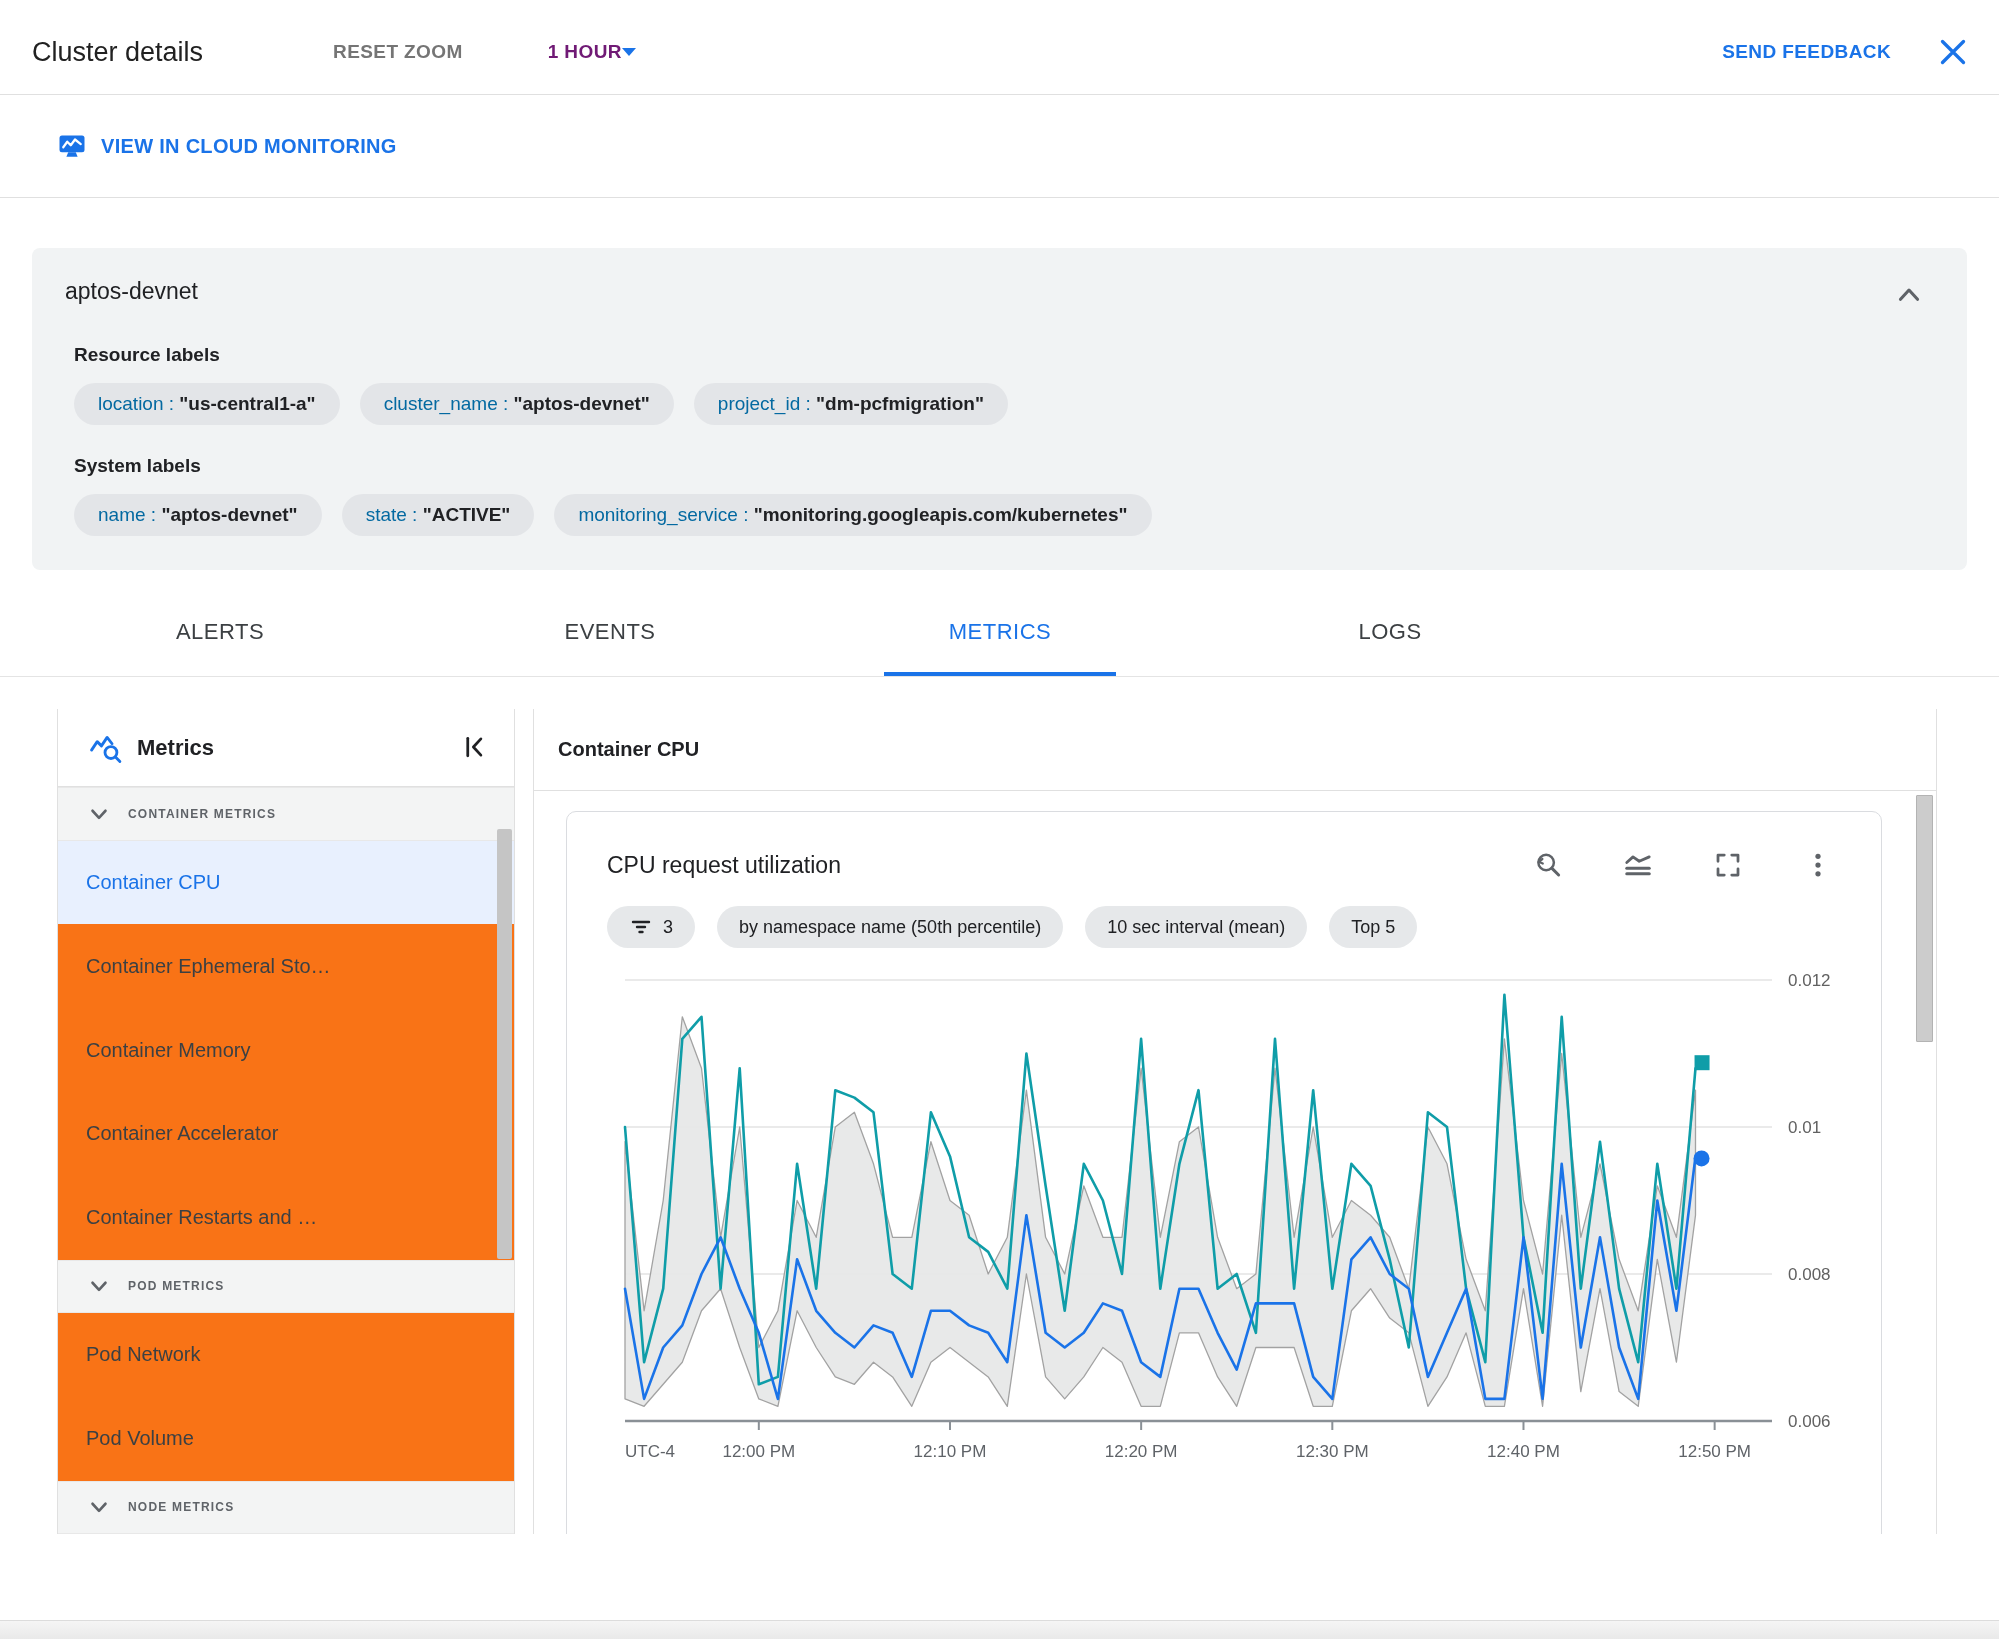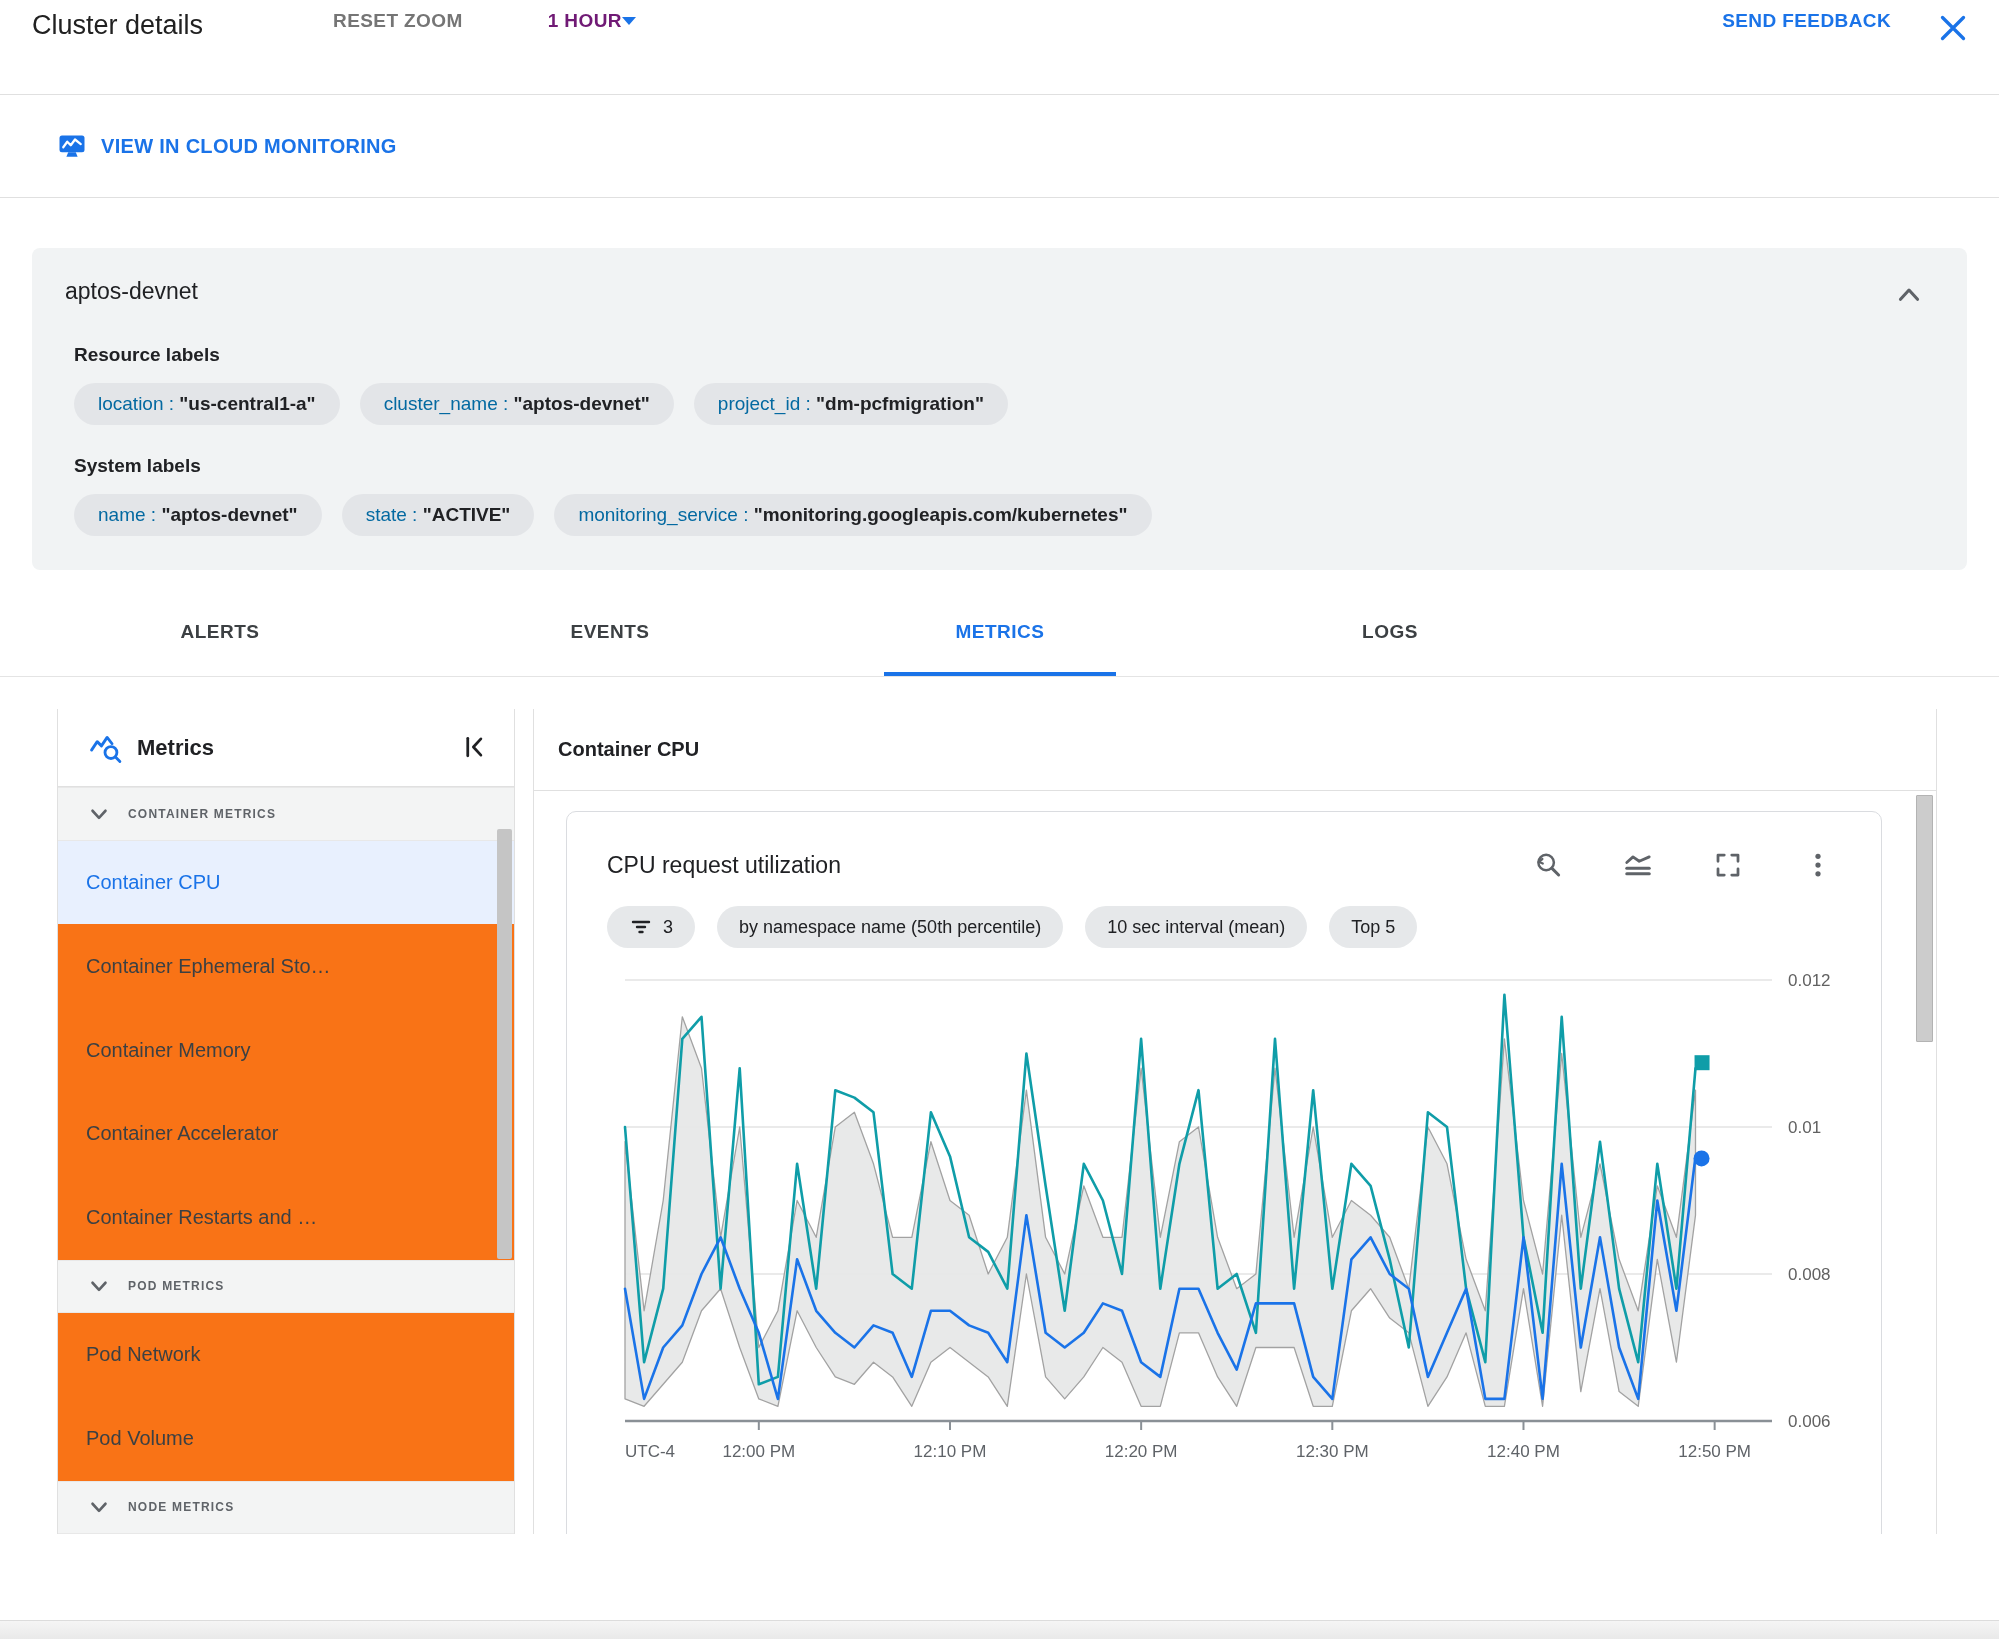--- a/index.html
+++ b/index.html
@@ -1,20 +1,20 @@
 <!DOCTYPE html>
 <html><head>
 <meta charset="utf-8">
 <style>
   * { margin:0; padding:0; box-sizing:border-box; }
   html,body { width:1999px; height:1639px; overflow:hidden; background:#fff;
     font-family:"Liberation Sans", sans-serif; color:#202124; }
 
   
-  .top-header { height:95px; display:flex; align-items:flex-start; padding:10px 28px 0 32px;
+  .top-header { height:95px; display:flex; align-items:center; padding:10px 28px 0 32px;
     border-bottom:1px solid #e0e0e0; background:#fff; }
   .top-title { font-size:27px; color:#212121; }
   .hdr-btn { font-size:19px; font-weight:bold; letter-spacing:.4px; cursor:pointer; background:none; border:none;
     font-family:"Liberation Sans", sans-serif; }
   .reset-zoom { color:#757575; margin-left:130px; }
   .time-range { color:#701a75; margin-left:85px; display:flex; align-items:center; gap:0; }
   .caret-down { width:0; height:0; border-left:7px solid transparent; border-right:7px solid transparent;
     border-top:8px solid #1a73e8; display:inline-block; }
   .hdr-spacer { flex:1; }
   .send-feedback { color:#1a73e8; }
@@ -31,21 +31,21 @@
   .info-title { font-size:23px; font-weight:normal; color:#202124; }
   .collapse-chevron { margin-left:auto; background:none; border:none; cursor:pointer; width:36px; height:36px; }
   .labels-heading { font-size:19px; font-weight:bold; margin:30px 0 0 9px; color:#202124; }
   .chip-row { display:flex; gap:20px; margin:17px 0 0 9px; flex-wrap:nowrap; }
   .label-chip { background:#e3e5e8; border-radius:24px; padding:10px 24px; font-size:19px; white-space:nowrap; }
   .label-chip .k { color:#0369a1; }
   .label-chip .v { color:#202124; font-weight:bold; }
 
   
   .tabs { margin-top:18px; display:flex; padding-left:25px; border-bottom:1px solid #e4e4e4; height:89px; align-items:stretch; }
-  .tab { width:390px; display:flex; align-items:center; justify-content:center; font-size:19px; font-weight:bold;
+  .tab { width:390px; display:flex; align-items:center; justify-content:center; font-size:22px; font-weight:normal;
     letter-spacing:.5px; color:#3c4043; cursor:pointer; position:relative; background:none; border:none;
     font-family:"Liberation Sans", sans-serif; }
   .tab.active { color:#1a73e8; }
   .tab.active::after { content:""; position:absolute; bottom:0; left:50%; transform:translateX(-50%);
     width:232px; height:4px; background:#1a73e8; }
 
   
   .content { display:flex; margin:32px 62px 0 57px; height:825px; position:relative; }
 
   .sidebar { width:458px; border-left:1px solid #e0e0e0; border-right:1px solid #e0e0e0; position:relative;

